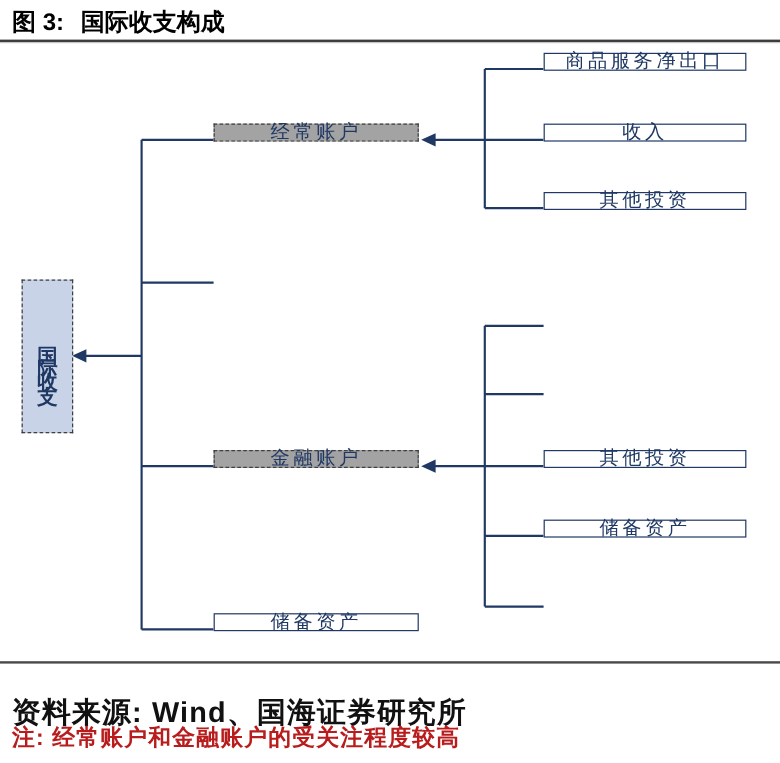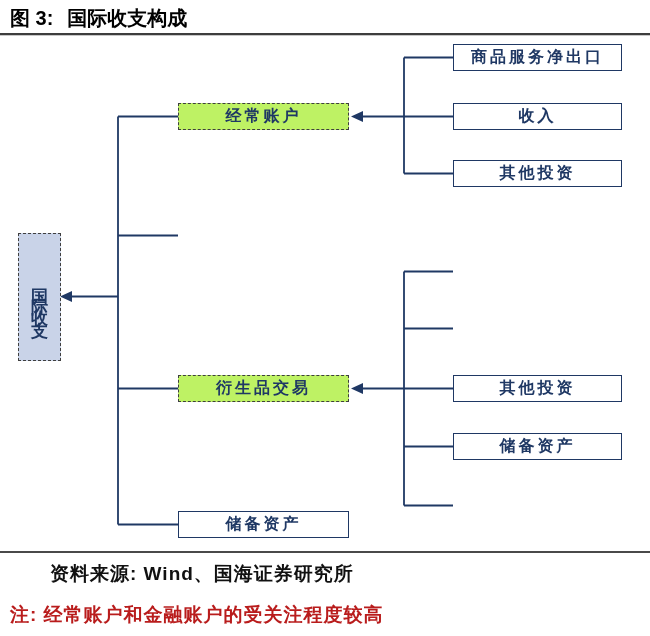--- a/index.html
+++ b/index.html
@@ -30,32 +30,32 @@
     background: #3d3d3d;
     box-shadow: 0 1px 0 rgba(130,130,130,0.45);
   }
   
   .box {
     position: absolute;
     box-sizing: border-box;
     display: flex;
     align-items: center;
     justify-content: center;
-    height: 27px;
+    height: 15px;
     width: 171px;
     font-size: 16px;
-    font-weight: bold;
+    font-weight: normal;
     color: #1F3864;
     letter-spacing: 3px;
     white-space: nowrap;
   }
   .mid   { left: 178px; }
   .leaf  { left: 453px; width: 169px; }
   .plain { background: #ffffff; border: 1.6px solid #1F3864; }
-  .hl    { background: #bef264; border: 1.6px dashed #3F3F3F; }
+  .hl    { background: #a3a3a3; border: 1.6px dashed #3F3F3F; }
   .root-box {
     position: absolute;
     box-sizing: border-box;
     left: 18px; top: 233px;
     width: 43px; height: 128px;
     background: #C9D3E8;
     border: 1.6px dashed #3F3F3F;
     color: #1F3864;
     font-size: 17px;
     font-weight: bold;
@@ -77,27 +77,26 @@
   #connectors polygon { fill: #1F3864; }
   
   .footer-rule {
     position: absolute;
     left: 0; top: 551px;
     width: 650px; height: 2px;
     background: #4a4a4a;
   }
   .source-line {
     position: absolute;
-    left: 10px; top: 561px;
-    font-size: 19px;
+    left: 10px; top: 578px;
+    font-size: 24px;
     font-weight: bold;
     color: #111111;
     letter-spacing: 1px;
     white-space: nowrap;
-    margin-left: 40px;
   }
   .note-line {
     position: absolute;
     left: 10px; top: 602px;
     font-size: 19px;
     font-weight: bold;
     color: #b91c1c;
     letter-spacing: 1px;
     white-space: nowrap;
   }
@@ -135,21 +134,21 @@
     <path d="M404,328.5 H453"></path>
     <path d="M453,388.5 H362"></path>
     <polygon points="351,388.5 363,383 363,394"></polygon>
     <path d="M404,446.5 H453"></path>
     <path d="M404,505.5 H453"></path>
   </svg>
 
   <div class="root-box">国际收支</div>
 
   <div class="box mid hl" style="top:103px">经常账户</div>
-  <div class="box mid hl" style="top:375px">衍生品交易</div>
+  <div class="box mid hl" style="top:375px">金融账户</div>
   <div class="box mid plain" style="top:511px">储备资产</div>
 
   <div class="box leaf plain" style="top:44px">商品服务净出口</div>
   <div class="box leaf plain" style="top:103px">收入</div>
   <div class="box leaf plain" style="top:160px">其他投资</div>
 
   <div class="box leaf plain" style="top:433px">储备资产</div>
   <div class="box leaf plain" style="top:375px">其他投资</div>
 
   <div class="footer-rule"></div>

